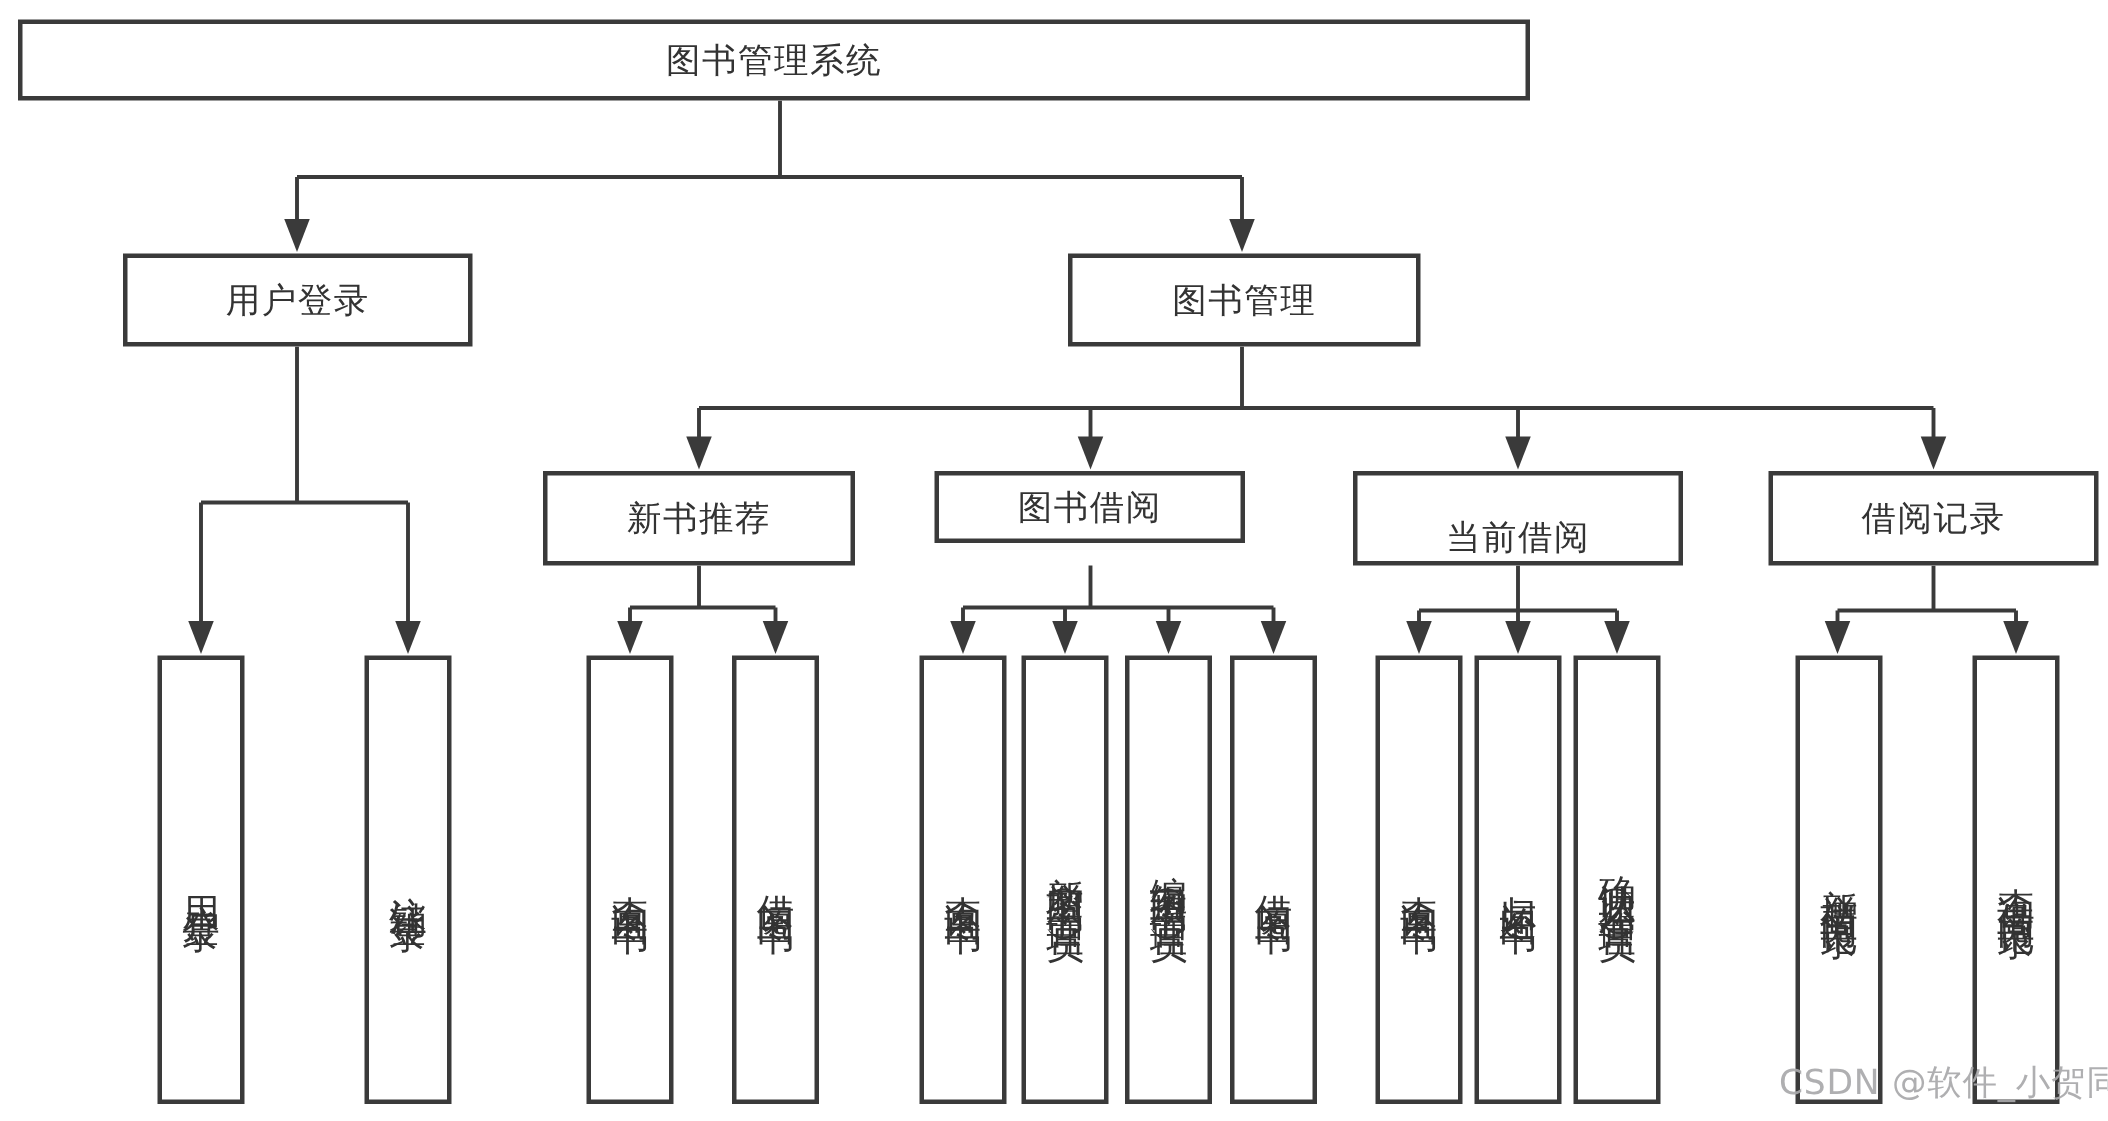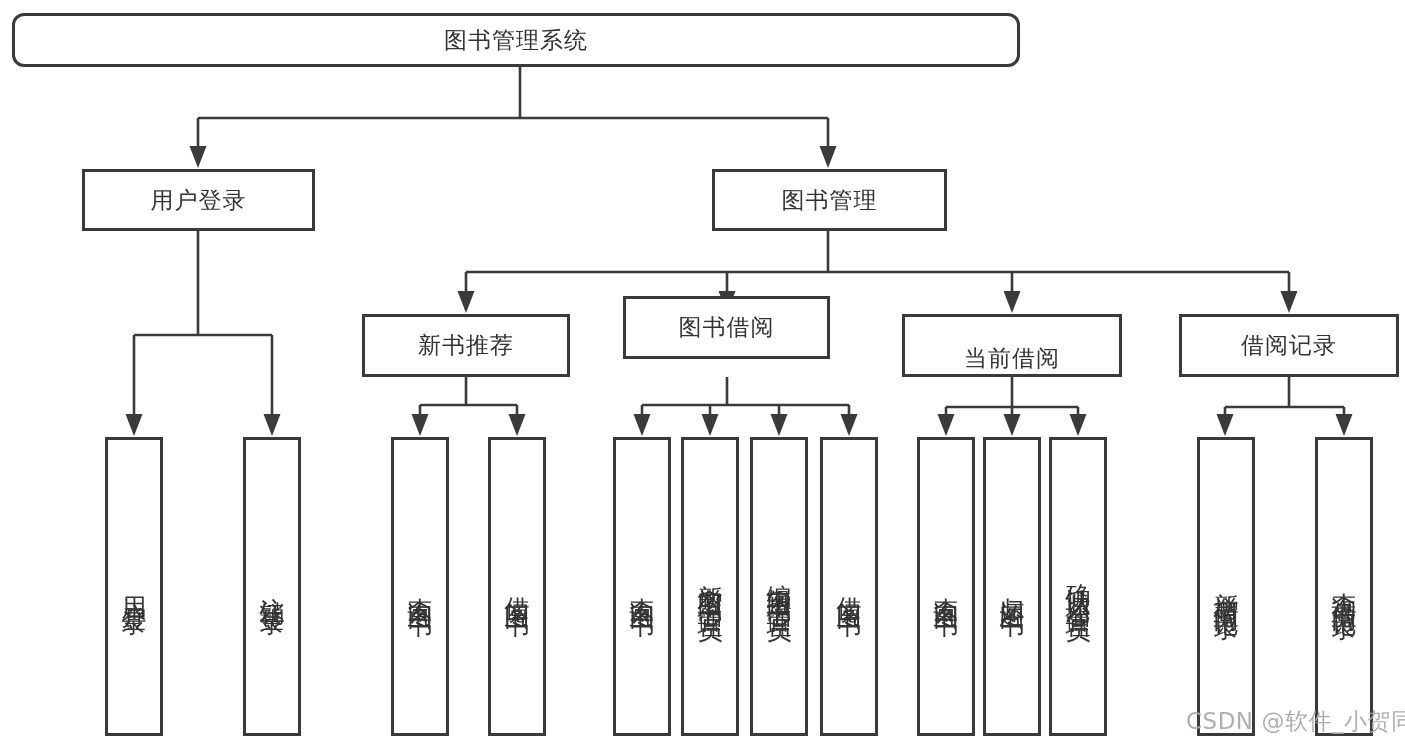--- a/index.html
+++ b/index.html
@@ -97,35 +97,35 @@
       <path d="M 1078 407 V 418"></path>
       <polygon points="1069.5,414 1086.5,414 1078,436"></polygon>
       <path d="M 1289 377 V 407"></path>
       <path d="M 1225 407 H 1344"></path>
       <path d="M 1225 407 V 418"></path>
       <polygon points="1216.5,414 1233.5,414 1225,436"></polygon>
       <path d="M 1344 407 V 418"></path>
       <polygon points="1335.5,414 1352.5,414 1344,436"></polygon>
     </svg>
 
-  <div class="node h" style="left:12px; top:13px; width:1008px; height:54px;border-radius:12px;">
+  <div class="node h" style="left:12px; top:13px; width:1008px; height:54px;">
     <span>图书管理系统</span>
   </div>
 
   <div class="node h" style="left:82px; top:169px; width:233px; height:62px;">
     <span>用户登录</span>
   </div>
   <div class="node h" style="left:362px; top:314px; width:208px; height:63px;">
     <span>新书推荐</span>
   </div>
 
   <div class="node h" style="left:712px; top:169px; width:235px; height:62px;">
     <span>图书管理</span>
   </div>
-  <div class="node h" style="left:623px; top:296px; width:207px; height:63px;font-family:Liberation Serif, serif;">
+  <div class="node h" style="left:623px; top:314px; width:207px; height:48px;font-family:Liberation Serif, serif;">
     <span>图书借阅</span>
   </div>
   <div class="node h" style="left:902px; top:314px; width:220px; height:63px;align-items:flex-end;">
     <span>当前借阅</span>
   </div>
   <div class="node h" style="left:1179px; top:314px; width:220px; height:63px;">
     <span>借阅记录</span>
   </div>
 
   <div class="node leaf" style="left:105px;">

